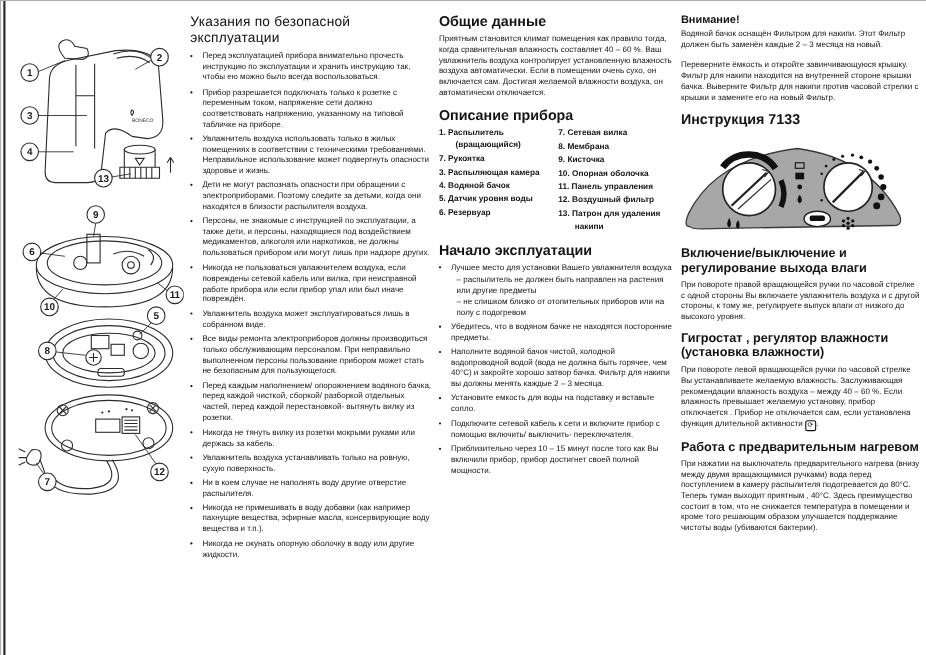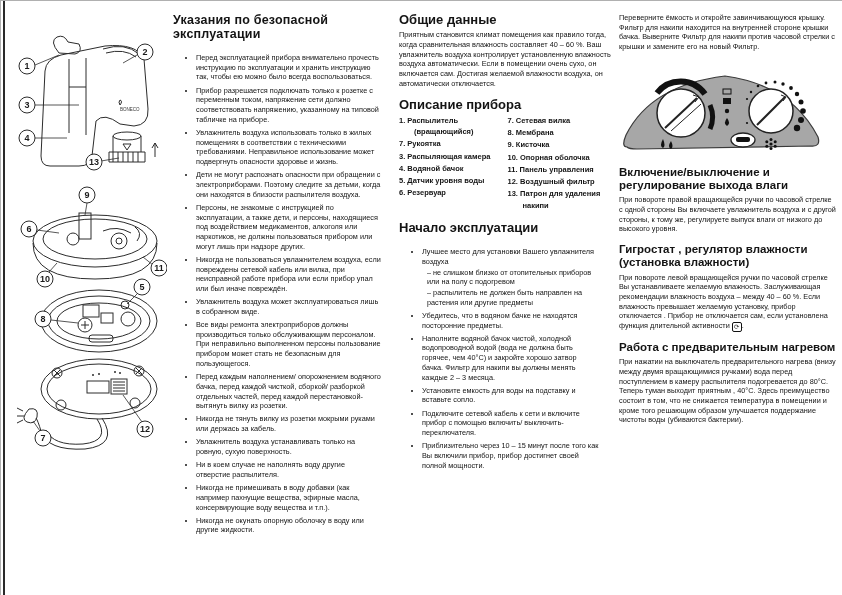--- a/index.html
+++ b/index.html
@@ -5,27 +5,27 @@
   html,body{margin:0;padding:0;background:#e8e8e8;}
   .doc{position:relative;width:842px;height:595px;background:#ffffff;
        border:1px solid #b0b0b0;font-family:"Liberation Sans",sans-serif;
        color:#141414;overflow:hidden;}
   .scan-edge{position:absolute;left:2px;top:0;width:2px;height:595px;background:#2a2a2a;}
   .col{position:absolute;top:12px;}
   .col1{left:172px;width:220px;}
   .col2{left:398px;width:212px;}
   .col3{left:618px;width:218px;}
   .figs{position:absolute;left:6px;top:16px;width:160px;height:475px;}
-  .h1{font-size:12.5px;font-weight:bold;line-height:1.12;margin:0 0 5px 0;letter-spacing:.2px;}
+  .h1{font-size:12.5px;font-weight:normal;line-height:1.12;margin:0 0 5px 0;letter-spacing:.2px;}
   .h2{font-size:13px;font-weight:bold;line-height:1.1;margin:0 0 3px 0;}
   .h3{font-size:11.5px;font-weight:bold;line-height:1.15;margin:0 0 3px 0;}
   .h4{font-size:10px;font-weight:bold;line-height:1.1;margin:0 0 2px 0;}
   .sec{margin-bottom:9px;}
   p.body{font-size:7.3px;line-height:1.33;margin:0 0 4px 0;}
-  ul.b{margin:12px;padding-left:11px;font-size:7.3px;line-height:1.33;list-style:disc;}
+  ul.b{margin:0;padding-left:11px;font-size:7.3px;line-height:1.33;list-style:disc;}
   ul.b>li{margin-bottom:3.5px;}
   ul.subs{list-style:none;margin:1px 0 0 0;padding-left:5px;}
   ul.subs li{margin-bottom:1px;}
   ul.subs li::before{content:"–\00a0";}
   .desc{display:flex;gap:5px;font-size:7.5px;line-height:1.5;}
   .desc .dcol{flex:1;}
   .desc ul{list-style:none;margin:0;padding:0;}
   .desc li{padding-left:15px;text-indent:-15px;margin-bottom:1px;font-weight:bold;}
   .panel-wrap{margin:2px 0 6px 0;}
   .cont-icon{display:inline-block;border:1px solid #111;font-size:6.5px;line-height:7px;
@@ -229,37 +229,42 @@
               <li>12. Воздушный фильтр</li>
               <li>13. Патрон для удаления накипи</li>
             </ul>
           </div>
       </div>
     </div>
     <div class="sec">
       <div class="h2">Начало эксплуатации</div>
       <ul class="b">
           <li>Лучшее место для установки Вашего увлажнителя воздуха<ul class="subs">
+              <li>распылитель не должен быть направлен на растения или другие предметы</li>
               <li>не слишком близко от отопительных приборов или на полу с подогревом</li>
-              <li>распылитель не должен быть направлен на растения или другие предметы</li>
             </ul></li>
           <li>Убедитесь, что в водяном бачке не находятся посторонние предметы.</li>
           <li>Наполните водяной бачок чистой, холодной водопроводной водой (вода не должна быть горячее, чем 40°C) и закройте хорошо затвор бачка. Фильтр для накипи вы должны менять каждые 2 – 3 месяца.</li>
           <li>Установите емкость для воды на подставку и вставьте сопло.</li>
           <li>Подключите сетевой кабель к сети и включите прибор с помощью включить/ выключить- переключателя.</li>
           <li>Приблизительно через 10 – 15 минут после того как Вы включили прибор, прибор достигнет своей полной мощности.</li>
         </ul>
     </div>
   </div>
 
   <div class="col col3">
     <div class="sec">
+      <div class="h4">Внимание!</div>
+      <p class="body">Водяной бачок оснащён  Фильтром для накипи. Этот Фильтр должен быть заменён каждые 2 – 3 месяца на новый.</p>
+    </div>
+    <div class="sec">
       <p class="body">Переверните ёмкость и откройте завинчивающуюся крышку. Фильтр для накипи находится на внутренней стороне крышки бачка. Выверните Фильтр для накипи против часовой стрелки с крышки и замените его на новый Фильтр.</p>
     </div>
     <div class="sec">
+      <div class="h2">Инструкция 7133</div>
       <div class="panel-wrap">
         <svg width="206" height="96" viewBox="0 0 206 96">
           <path d="M8,86 Q2,86 7,74 Q32,24 106,15 Q172,24 199,76 Q202,86 192,85 L18,88 Q10,88 8,86 Z" fill="#a7a7a7" stroke="#3a3a3a" stroke-width="1.2"></path>
 
           <g>
             <path d="M38,32 A30 30 0 0 1 86,33" stroke="#111" stroke-width="6" fill="none"></path>
             <path d="M91,44 A30 30 0 0 1 91,68" stroke="#111" stroke-width="5" fill="none"></path>
             <circle cx="62" cy="52" r="24" fill="#fff" stroke="#222" stroke-width="1.5"></circle>
             <line x1="46" y1="67" x2="78" y2="37" stroke="#222" stroke-width="2"></line>
             <line x1="52" y1="70" x2="82" y2="43" stroke="#222" stroke-width="1"></line>

